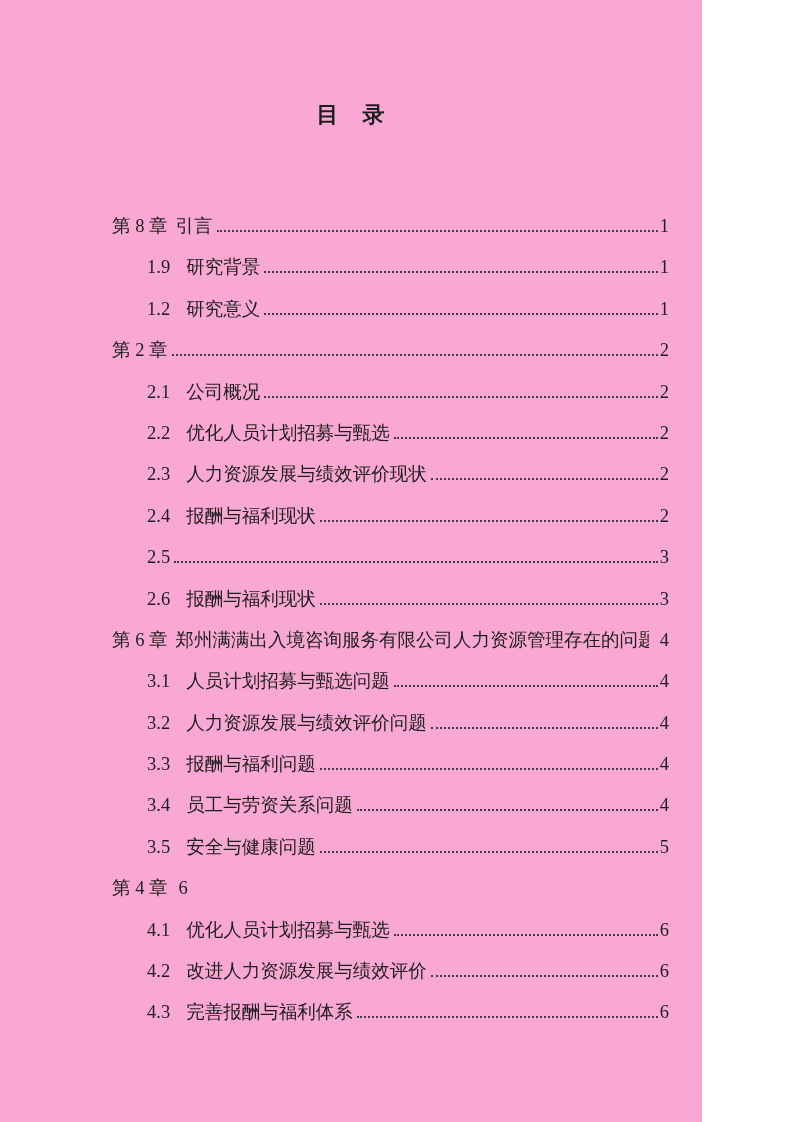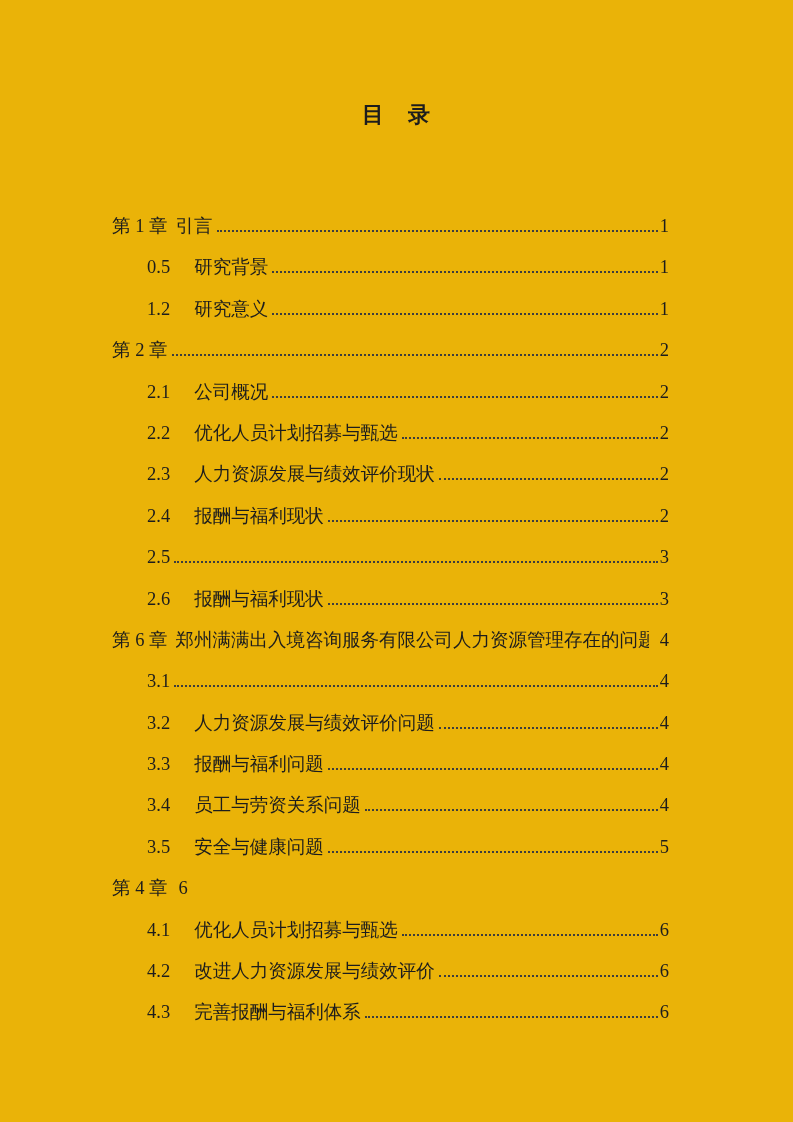--- a/index.html
+++ b/index.html
@@ -2,23 +2,23 @@
 <html><head>
 <meta charset="utf-8">
 <style>
   html, body {
     margin: 0;
     padding: 0;
     background: #ffffff;
   }
   .page {
     position: relative;
-    width: 793px;
+    width: 702px;
     height: 1122px;
-    background: #eab308;
+    background: #f9a8d4;
     overflow: hidden;
     color: #1d1d1d;
     font-family: "Liberation Serif", "DejaVu Serif", serif;
   }
   .doc-title {
     position: absolute;
     top: 100px;
     left: 0;
     right: 0;
     text-align: center;
@@ -40,48 +40,48 @@
     font-size: 18.5px;
     white-space: nowrap;
   }
   .toc-entry.level-2 { padding-left: 35px; }
   .entry-label { flex: 0 0 auto; }
   .entry-title {
     flex: 0 1 auto;
     margin-left: 8px;
     overflow: hidden;
   }
-  .level-2 .entry-title { margin-left: 24px; }
+  .level-2 .entry-title { margin-left: 16px; }
   .leader {
     flex: 1 1 12px;
     min-width: 8px;
     border-bottom: 2.2px dotted #3d3d3d;
     margin: 0 2px 0 4px;
   }
   .no-leader .leader {
     border-bottom: none;
     flex: 0 0 5px;
     min-width: 0;
   }
   .entry-page { flex: 0 0 auto; }
 </style>
 </head>
 <body>
 
 <div class="page">
   <div class="doc-title">目　录</div>
   <nav class="toc">
       <div class="toc-entry level-1">
-    <span class="entry-label">第 1 章</span>
+    <span class="entry-label">第 8 章</span>
     <span class="entry-title">引言</span>
     <span class="leader"></span>
     <span class="entry-page">1</span>
   </div>
       <div class="toc-entry level-2">
-    <span class="entry-label">0.5</span>
+    <span class="entry-label">1.9</span>
     <span class="entry-title">研究背景</span>
     <span class="leader"></span>
     <span class="entry-page">1</span>
   </div>
       <div class="toc-entry level-2">
     <span class="entry-label">1.2</span>
     <span class="entry-title">研究意义</span>
     <span class="leader"></span>
     <span class="entry-page">1</span>
   </div>
@@ -126,20 +126,21 @@
     <span class="entry-page">3</span>
   </div>
       <div class="toc-entry level-1 no-leader">
     <span class="entry-label">第 6 章</span>
     <span class="entry-title">郑州满满出入境咨询服务有限公司人力资源管理存在的问题</span>
     <span class="leader"></span>
     <span class="entry-page">4</span>
   </div>
       <div class="toc-entry level-2">
     <span class="entry-label">3.1</span>
+    <span class="entry-title">人员计划招募与甄选问题</span>
     <span class="leader"></span>
     <span class="entry-page">4</span>
   </div>
       <div class="toc-entry level-2">
     <span class="entry-label">3.2</span>
     <span class="entry-title">人力资源发展与绩效评价问题</span>
     <span class="leader"></span>
     <span class="entry-page">4</span>
   </div>
       <div class="toc-entry level-2">

